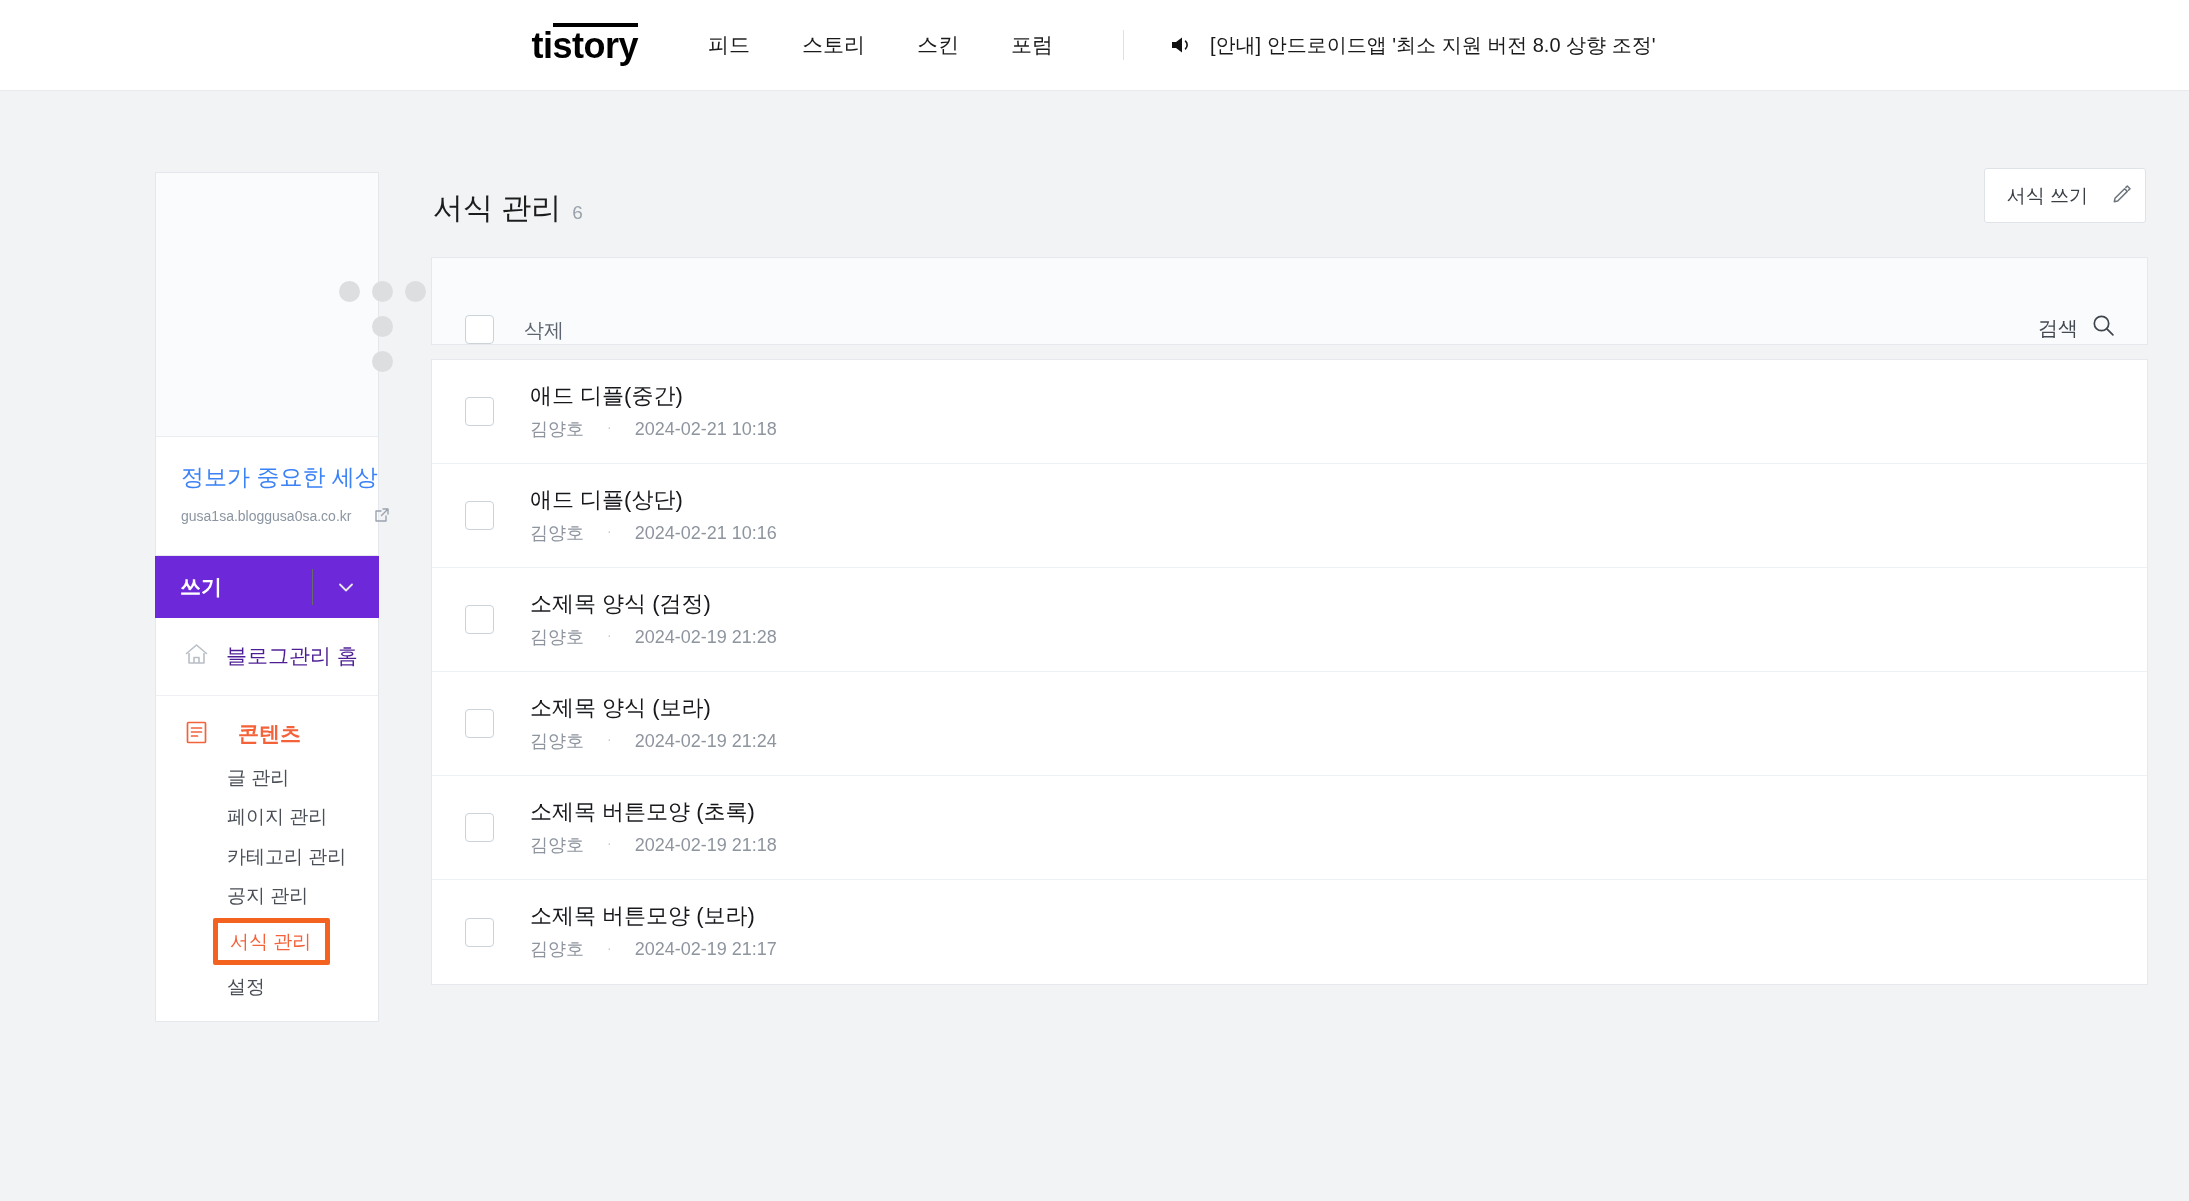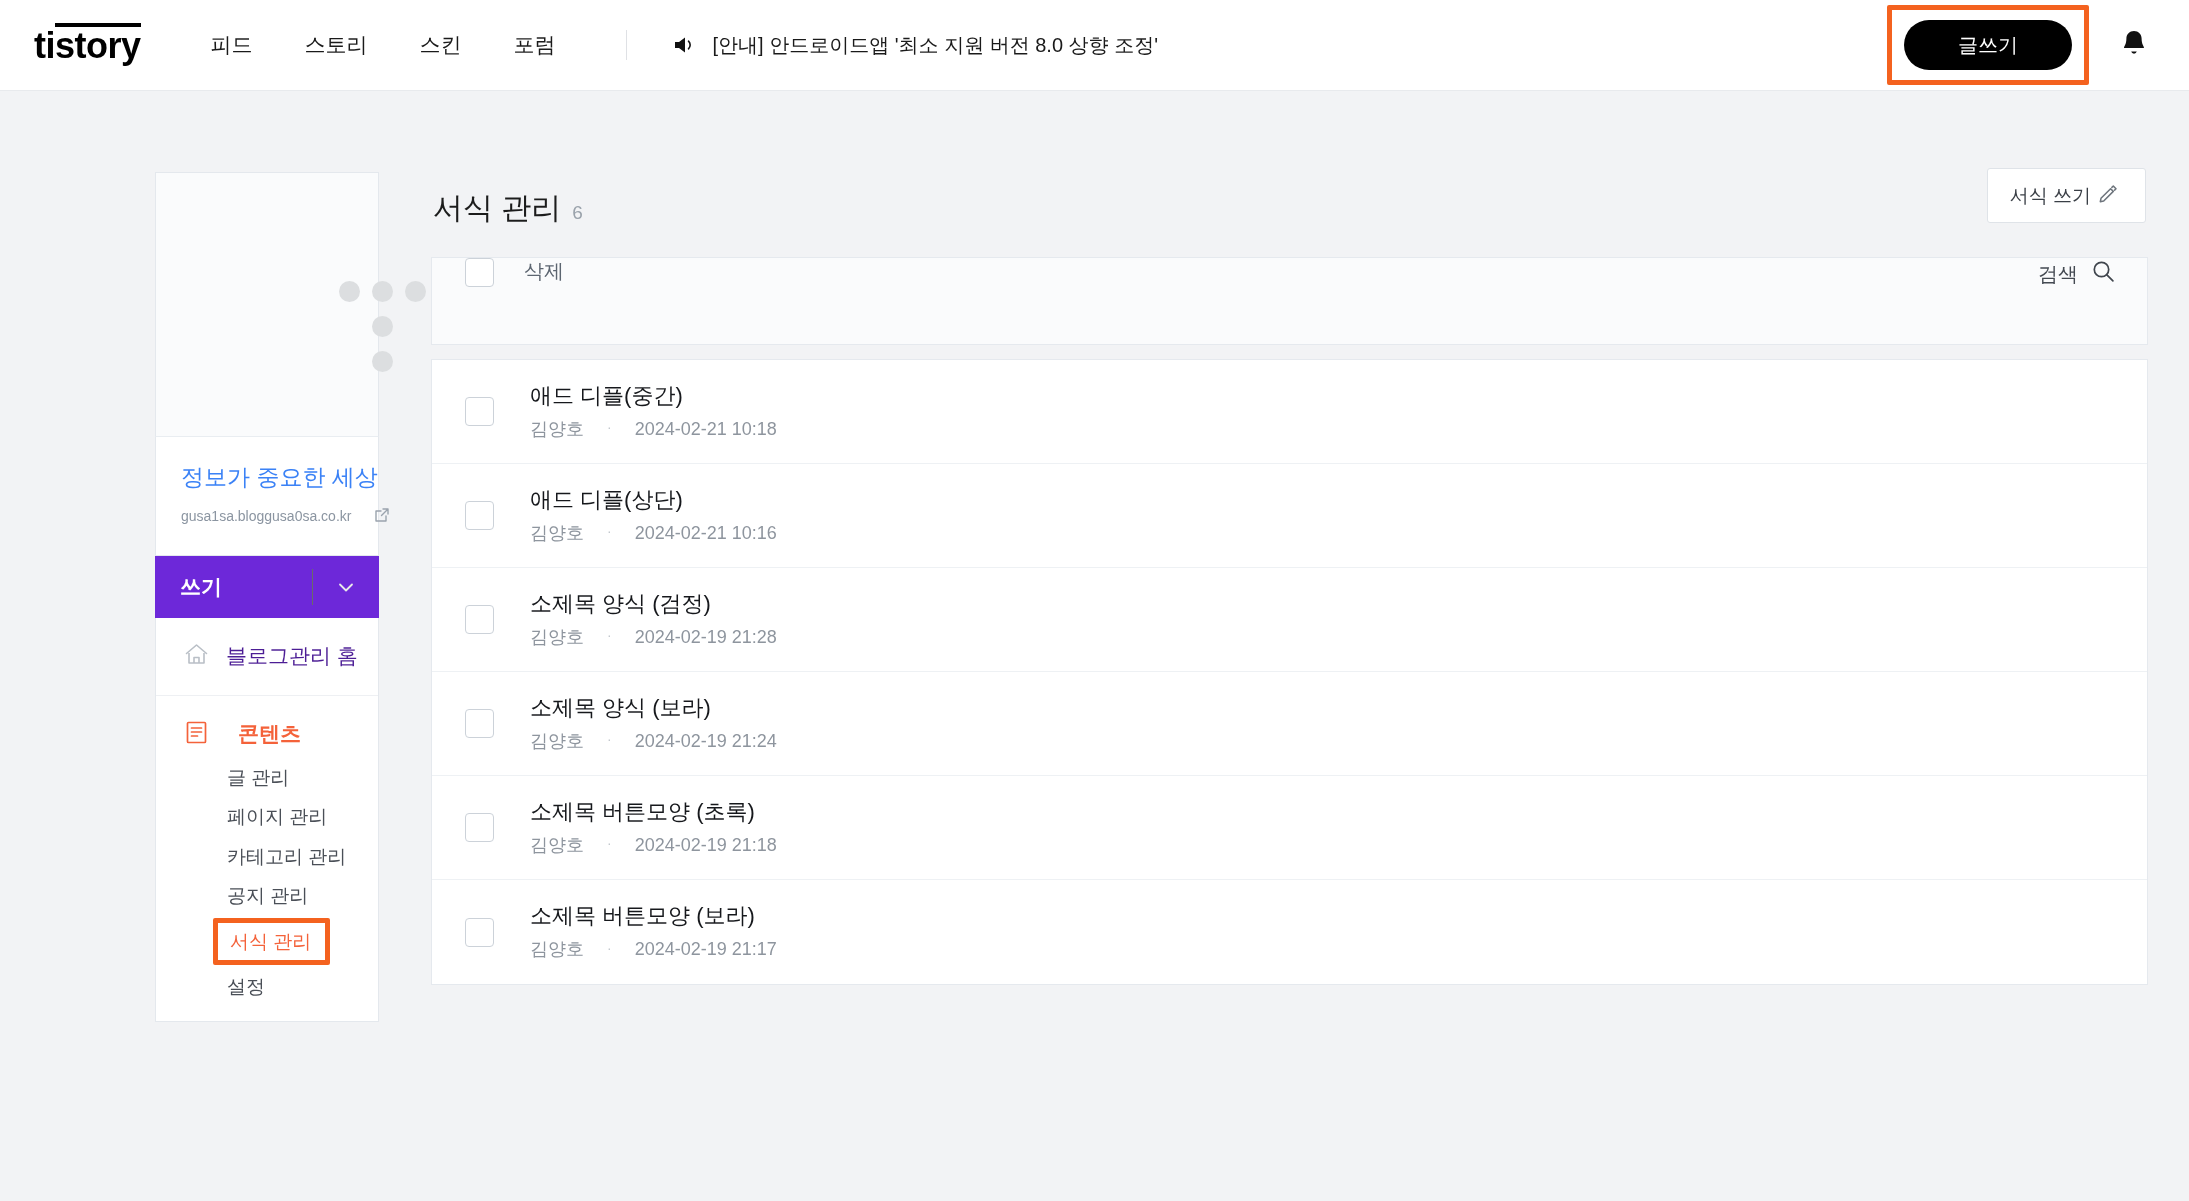--- a/index.html
+++ b/index.html
@@ -260,37 +260,37 @@
     color: #9aa2ab;
     margin-left: 11px;
     line-height: 1;
     position: relative;
     top: -1px;
   }
   .form-write-btn {
     margin-left: auto;
     display: flex;
     align-items: center;
-    gap: 6px;
+    gap: 23px;
     background: #ffffff;
     border: 1px solid #dfe3e8;
     border-radius: 3px;
-    padding: 13px 26px 13px 22px;
+    padding: 13px 12px 13px 22px;
     font-size: 19px;
     color: #3a3f46;
     cursor: pointer;
     font-family: inherit;
   }
 
   .list-toolbar {
     background: #fafbfc;
     border: 1px solid #e5e9ee;
     height: 88px;
     display: flex;
-    align-items: flex-start;
+    align-items: flex-end;
     padding: 0 30px 0 33px;
     margin-bottom: 14px;
   }
   .cbox {
     width: 29px;
     height: 29px;
     border: 1px solid #ccd2d9;
     border-radius: 4px;
     background: #ffffff;
     flex: 0 0 29px;
@@ -365,33 +365,20 @@
   <div class="notice">
     <span class="speaker-icon">
       <svg width="26" height="26" viewBox="0 0 26 26">
         <path d="M4 10h4l6-4.5v15L8 16H4z" fill="#111"></path>
         <path d="M17.5 9.2a5.2 5.2 0 010 7.6" stroke="#111" stroke-width="1.6" fill="none" stroke-linecap="round"></path>
       </svg>
     </span>
     <span class="notice-text">[안내] 안드로이드앱 '최소 지원 버전 8.0 상향 조정'</span>
   </div>
 
-  <div class="gnb-right">
-    <div class="write-wrap">
-      <button class="write-btn">글쓰기</button>
-    </div>
-    <button class="bell-btn">
-      <span>
-        <svg width="30" height="32" viewBox="0 0 30 32">
-          <path d="M15 3c-4.4 0-7.6 3.3-7.6 7.6 0 6-2.4 7.6-2.4 9.4h20c0-1.8-2.4-3.4-2.4-9.4C22.6 6.3 19.4 3 15 3z" fill="#111"></path>
-          <path d="M12.2 23.5a2.9 2.9 0 005.6 0z" fill="#111"></path>
-        </svg>
-      </span>
-    </button>
-  </div>
 </header>
 
 <div class="page">
 
   <aside class="sidebar">
 
     <div class="avatar-box">
       <div class="dots">
         <span class="dot d1"></span>
           <span class="dot d2"></span>

